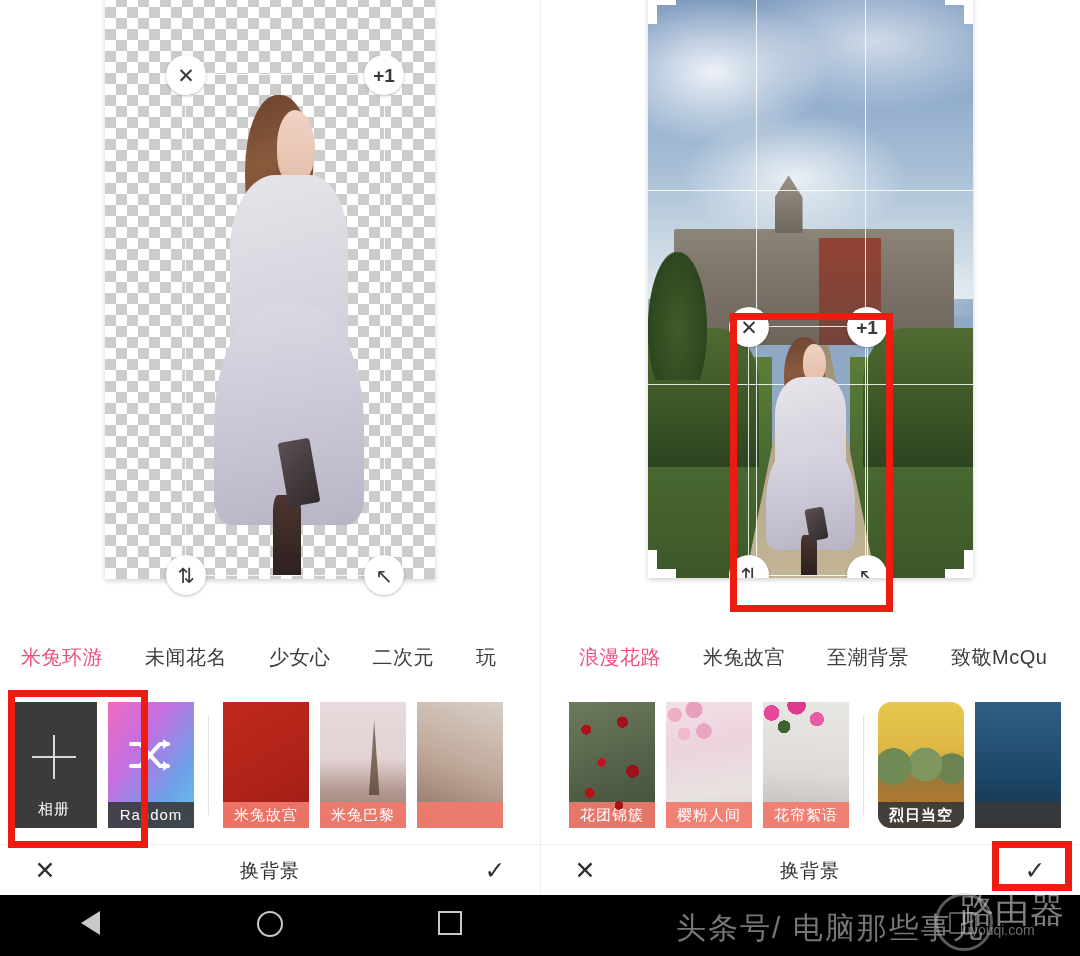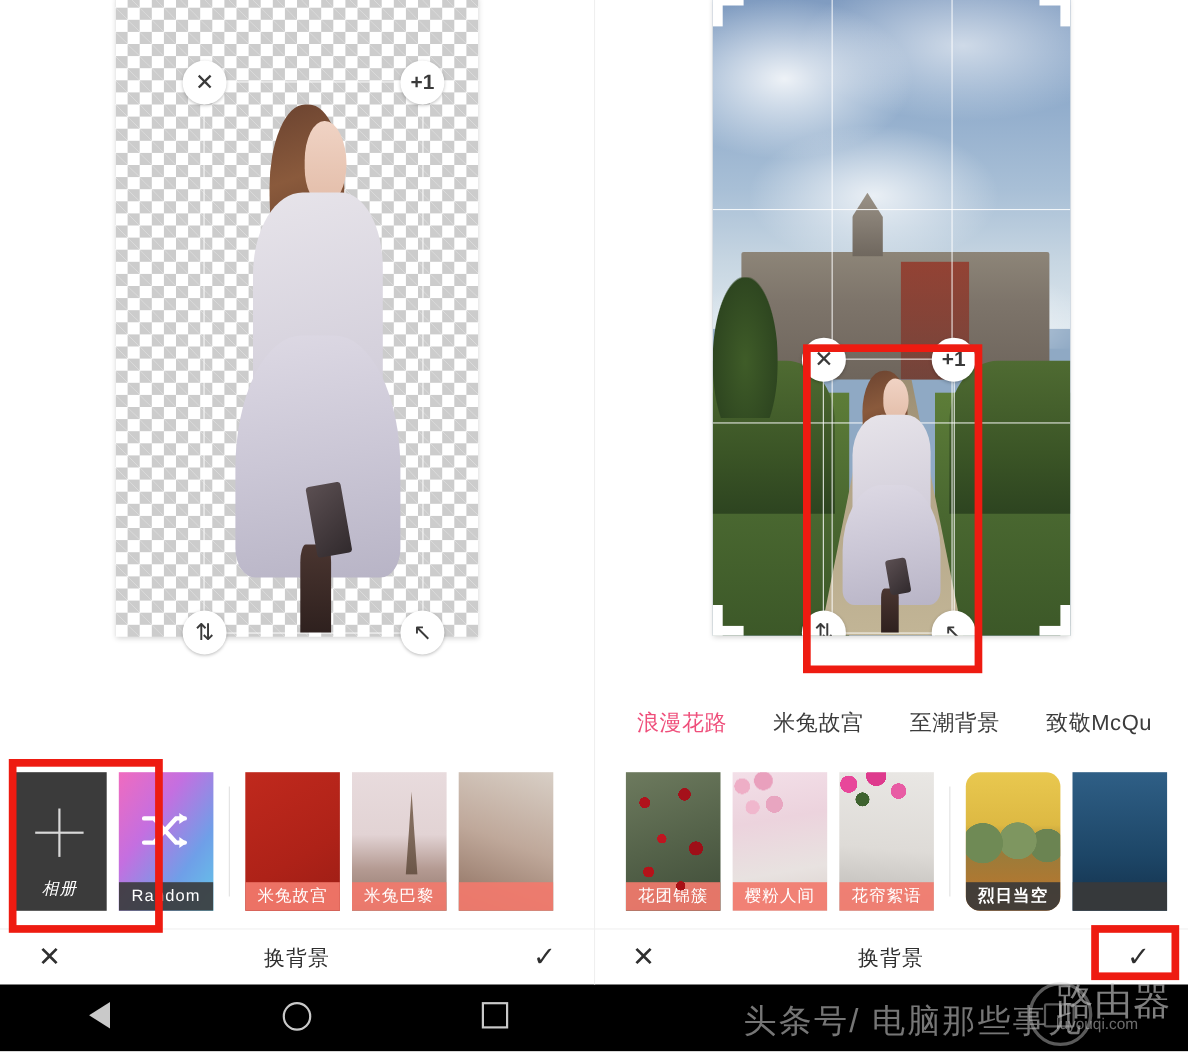--- a/index.html
+++ b/index.html
@@ -220,21 +220,21 @@
     left: 0; right: 0; bottom: 0;
     height: 26px; line-height: 26px;
     text-align: center;
     font-size: 15px;
     color: #ffffff;
     background: rgba(242,122,108,.92);
     letter-spacing: 1px;
   }
   .thumb-label.dark { background: rgba(58,58,58,.92); font-weight: 700; }
   .thumb.tool { background: #3b3b3b; }
-  .thumb.tool .thumb-label { background: transparent; font-size: 15px; bottom: 6px; font-style: italic; }
+  .thumb.tool .thumb-label { background: transparent; font-size: 15px; bottom: 6px; }
   .plus-glyph {
     position: absolute; left: 50%; top: 44%;
     transform: translate(-50%,-50%);
     width: 44px; height: 44px;
   }
   .plus-glyph::before, .plus-glyph::after {
     content: ""; position: absolute; background: #d8d8d8;
   }
   .plus-glyph::before { left: 0; top: 50%; width: 100%; height: 2px; margin-top: -1px; }
   .plus-glyph::after  { top: 0; left: 50%; height: 100%; width: 2px; margin-left: -1px; }
@@ -450,20 +450,27 @@
 
         <div class="sel-handle h-tl">✕</div>
         <div class="sel-handle h-tr">+1</div>
         <div class="sel-handle h-bl">⇅</div>
         <div class="sel-handle h-br">↖</div>
       </div>
 
     </div>
   </div>
 
+  <div class="tabs">
+    <div class="tab active">米兔环游</div>
+    <div class="tab">未闻花名</div>
+    <div class="tab">少女心</div>
+    <div class="tab">二次元</div>
+    <div class="tab">玩</div>
+  </div>
 
   <div class="thumbs">
     <div class="thumb tool">
       <div class="plus-glyph"></div>
       <div class="thumb-label">相册</div>
     </div>
     <div class="thumb random">
       <div class="shuffle-glyph">
         <svg viewBox="0 0 46 40" width="46" height="40" aria-hidden="true">
           <path d="M3 9 H12 L32 31 H40" stroke="#ffffff" stroke-width="4" fill="none" stroke-linecap="round"></path>

